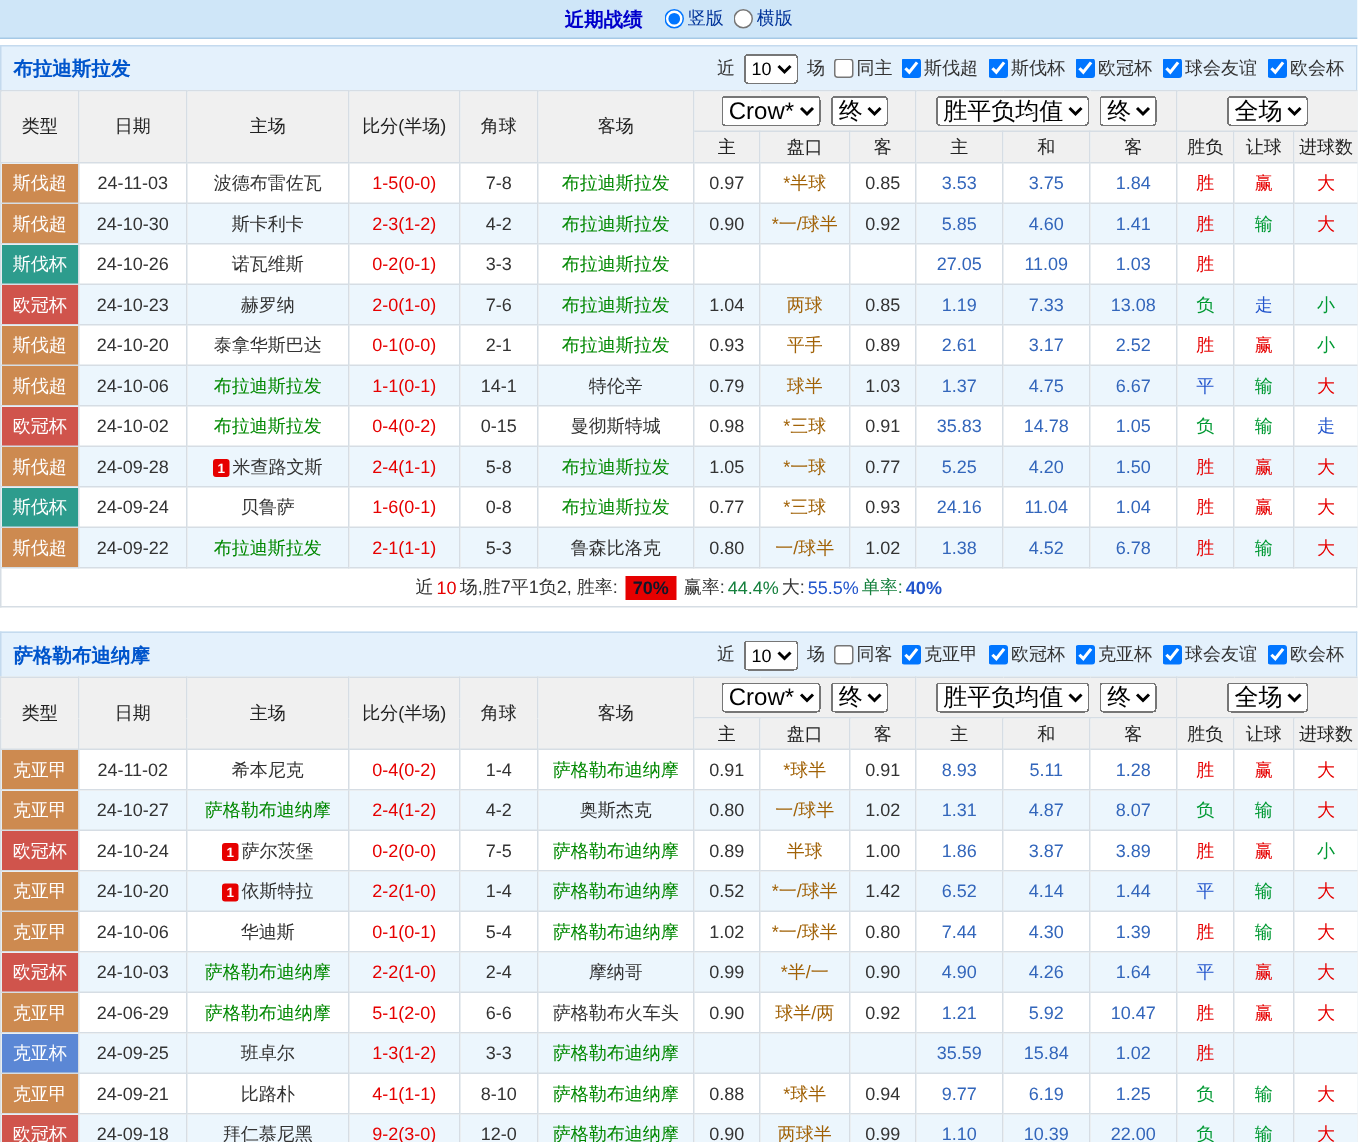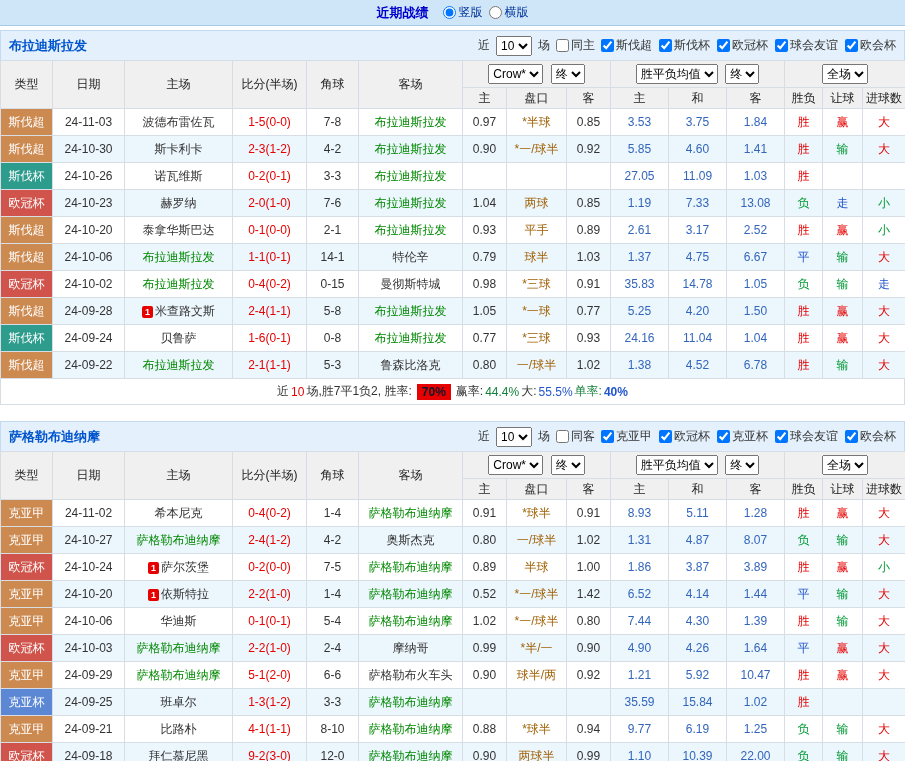--- a/index.html
+++ b/index.html
@@ -17,21 +17,21 @@
   .controls{margin-left:auto;display:flex;align-items:center;gap:6px}
   .controls select{height:20px;font-size:12px}
   label.cb{display:inline-flex;align-items:center;gap:2px;cursor:pointer}
   .cbgroup{display:inline-flex;align-items:center;gap:7px}
 
   table{width:905px;border-collapse:collapse;table-layout:fixed}
   th,td{border:1px solid #d6dde4;text-align:center;overflow:hidden;white-space:nowrap}
   thead th{background:#f0f0f0;font-weight:normal;color:#222}
   thead tr.r1 th{height:27px}
   thead tr.r2 th{height:21px}
-  .selcell select{margin:0 2px;height:20px;font-size:12px;max-width:118px}
+  .selcell select{margin:0 2px;height:20px;font-size:16px;max-width:118px}
 
   tbody td{height:27px}
   tbody tr.alt{background:#ecf6fd}
   td.league{color:#fff}
   td.score{color:#e60000}
   td.line{color:#a16207}
   td.blue{color:#3366bb}
   .focus{color:#008800}
   .badge{display:inline-block;background:#e60000;color:#fff;font-size:9px;font-weight:bold;
          width:11px;height:12px;line-height:12px;border-radius:2px;margin-right:2px}
@@ -513,21 +513,21 @@
           <td>0.90</td>
           <td class="blue">4.90</td>
           <td class="blue">4.26</td>
           <td class="blue">1.64</td>
           <td style="color: rgb(34, 85, 204);">平</td>
           <td style="color: rgb(230, 0, 0);">赢</td>
           <td style="color: rgb(230, 0, 0);">大</td>
         </tr>
         <tr>
           <td class="league" style="background: rgb(205, 138, 80);">克亚甲</td>
-          <td>24-09-29</td>
+          <td>24-06-29</td>
           <td><span class="focus">萨格勒布迪纳摩</span></td>
           <td class="score">5-1(2-0)</td>
           <td>6-6</td>
           <td><span>萨格勒布火车头</span></td>
           <td>0.90</td>
           <td class="line">球半/两</td>
           <td>0.92</td>
           <td class="blue">1.21</td>
           <td class="blue">5.92</td>
           <td class="blue">10.47</td>

